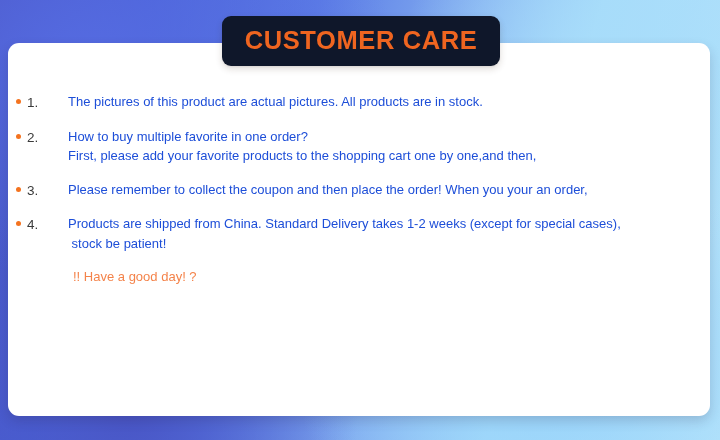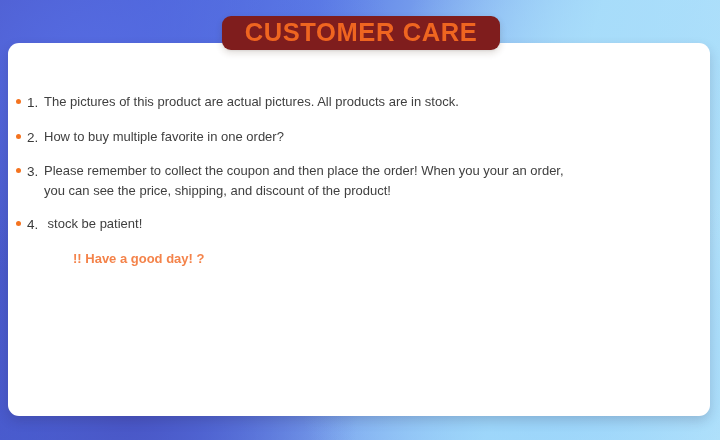--- a/index.html
+++ b/index.html
@@ -57,22 +57,22 @@
     width: 380px; height: 360px;
     background: radial-gradient(ellipse at 55% 55%, rgba(168,221,250,0.95) 0%, rgba(168,221,250,0) 72%);
   }
 
   
   .title-plaque {
     position: absolute;
     left: 222px;
     top: 16px;
     width: 278px;
-    height: 34px;
-    background: #7f1d1d;
+    height: 50px;
+    background: #0f172a;
     border-radius: 9px;
     box-shadow: 0 3px 7px rgba(60,40,20,0.16), 0 1px 2px rgba(0,0,0,0.06);
     display: flex;
     align-items: center;
     justify-content: center;
     z-index: 4;
   }
   .title-text {
     color: #ef6520;
     font-size: 25.5px;
@@ -168,33 +168,33 @@
     color: #3a3a3a;
     font-size: 13.5px;
     line-height: 19.5px;
     width: 17px;
     flex: 0 0 17px;
   }
   .item-lines {
     flex: 1 1 auto;
   }
   .line {
-    color: #404040;
+    color: #1d4ed8;
     font-size: 13px;
     line-height: 19.5px;
     white-space: pre;
+    margin-left: 24px;
   }
   .closing {
     color: #f4834a;
     font-size: 13px;
     line-height: 19.5px;
     margin-left: 57px;
     margin-top: 13px;
     white-space: pre;
-    font-weight: bold;
   }
 </style>
 </head>
 <body>
 
 <div id="stage">
 
   <div class="bg-base"></div>
   <div class="bg-glow-tl"></div>
   <div class="bg-glow-bl"></div>
@@ -244,40 +244,41 @@
       </div>
     </div>
 
     <div class="item">
       <div class="item-marker">
         <div class="item-bullet"></div>
         <div class="item-num">2.</div>
       </div>
       <div class="item-lines">
         <div class="line">How to buy multiple favorite in one order?</div>
+        <div class="line">First, please add your favorite products to the shopping cart one by one,and then,</div>
       </div>
     </div>
 
     <div class="item">
       <div class="item-marker">
         <div class="item-bullet"></div>
         <div class="item-num">3.</div>
       </div>
       <div class="item-lines">
         <div class="line">Please remember to collect the coupon and then place the order! When you your an order,</div>
-        <div class="line">you can see the price, shipping, and discount of the product!</div>
       </div>
     </div>
 
     <div class="item">
       <div class="item-marker">
         <div class="item-bullet"></div>
         <div class="item-num">4.</div>
       </div>
       <div class="item-lines">
+        <div class="line">Products are shipped from China. Standard Delivery takes 1-2 weeks (except for special cases),</div>
         <div class="line"> stock be patient!</div>
       </div>
     </div>
 
     <div class="closing">!! Have a good day! ?</div>
 
   </div>
 
 </div>
 

